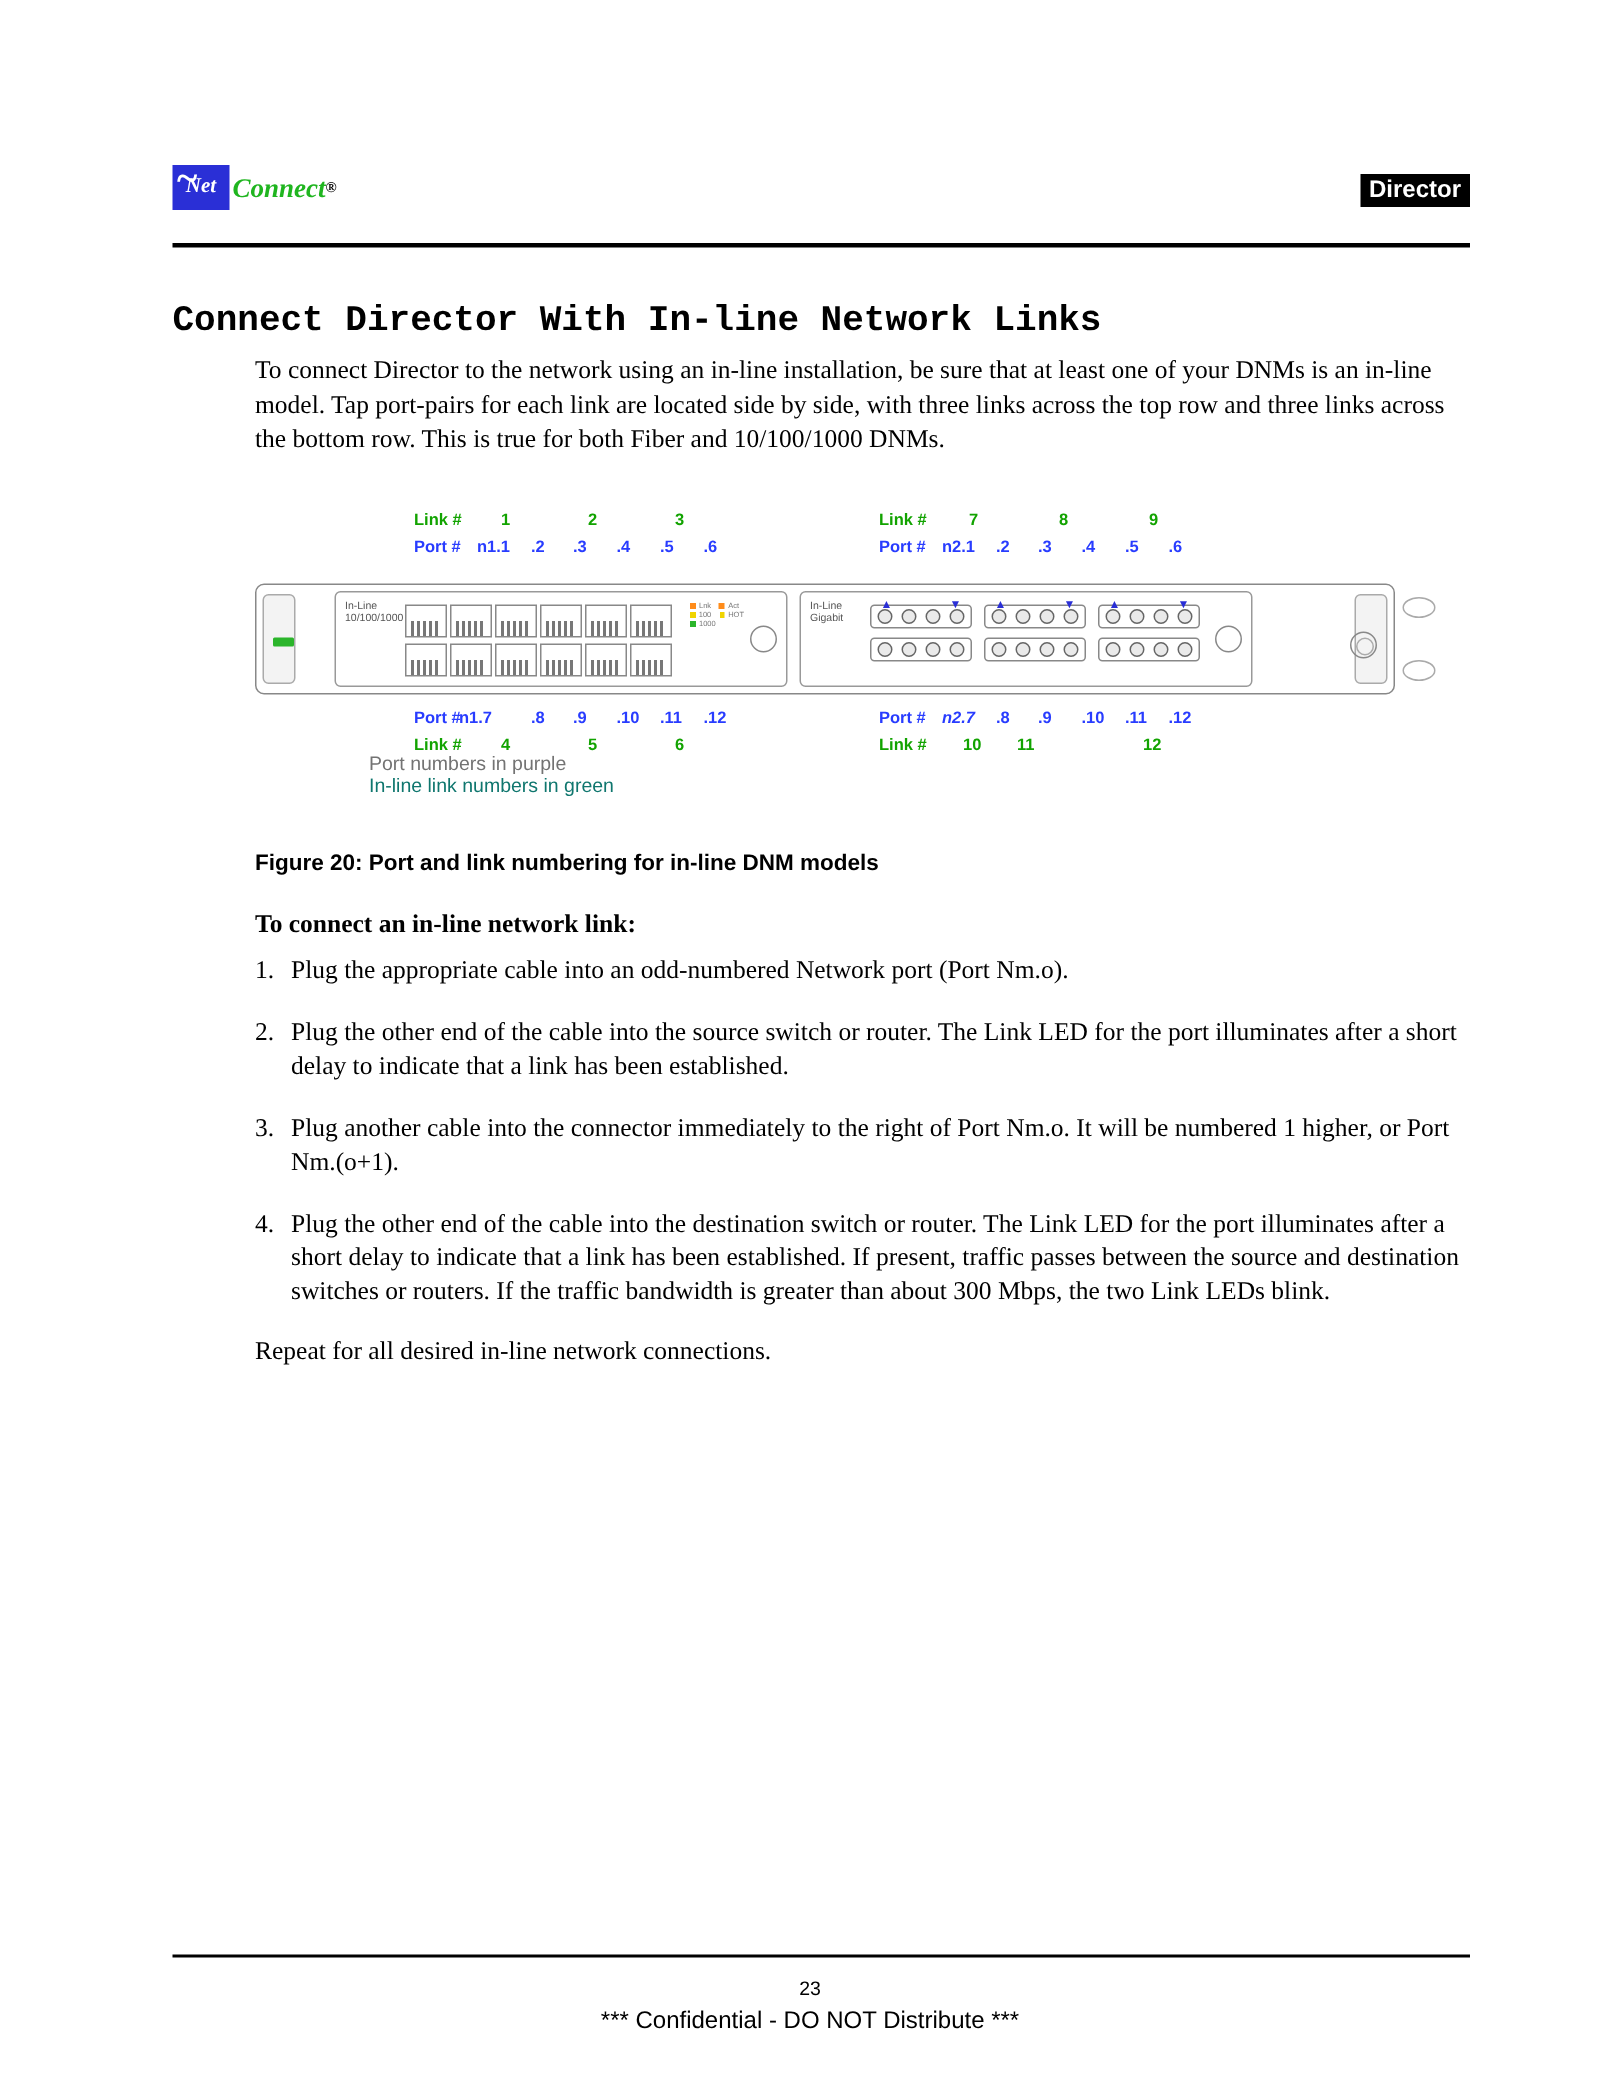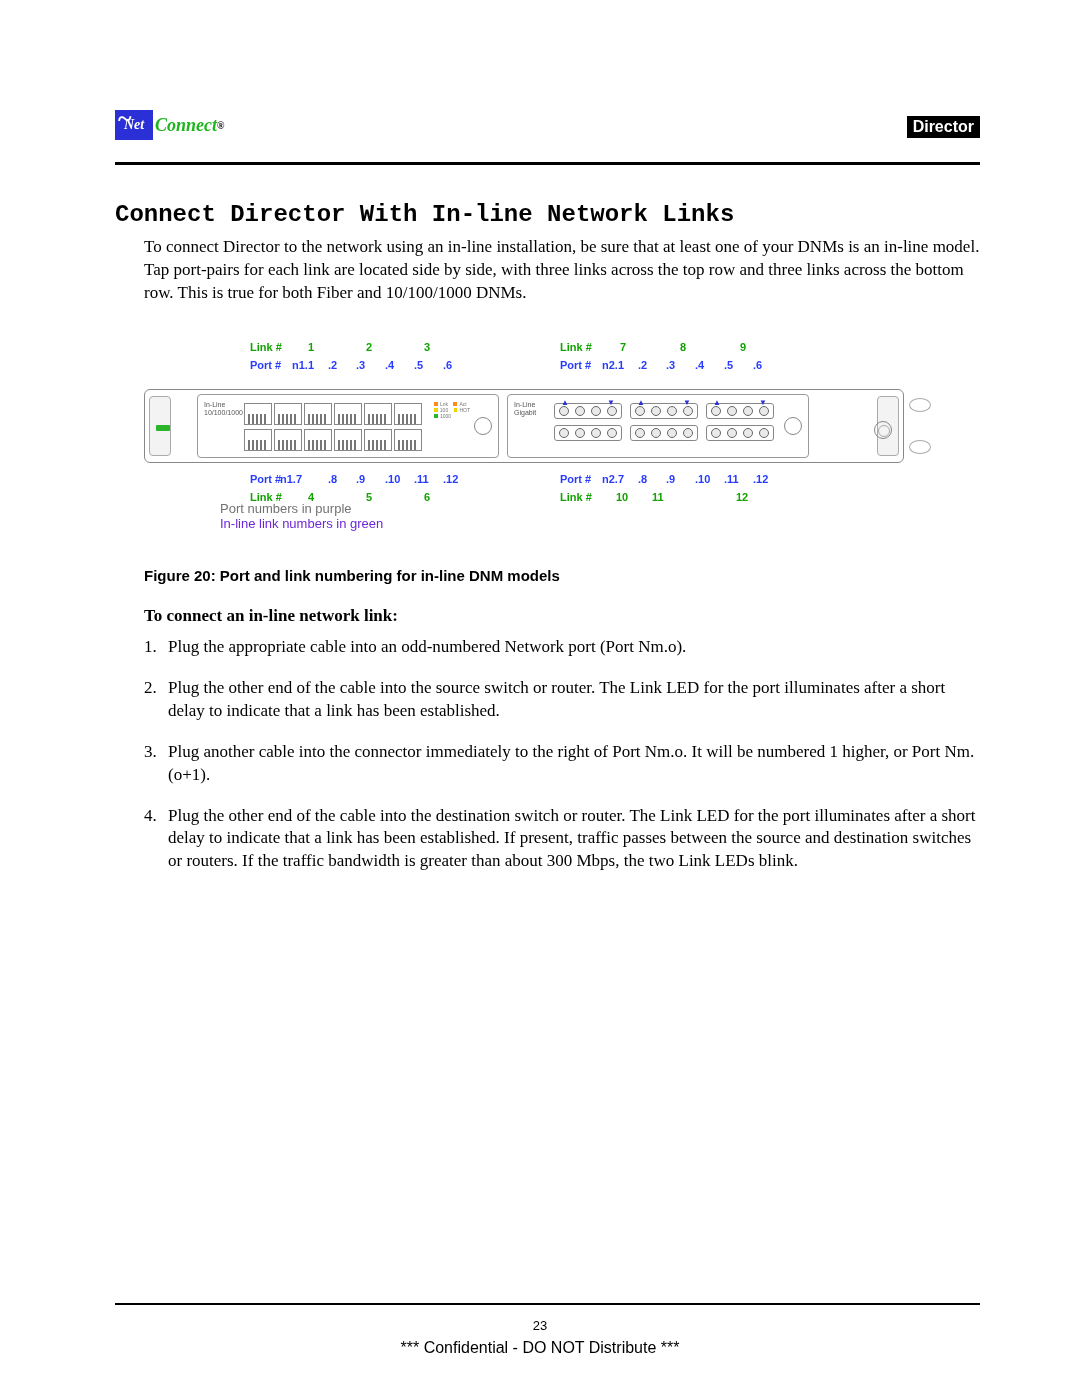--- a/index.html
+++ b/index.html
@@ -7,21 +7,21 @@
   .page { position: relative; width: 1080px; height: 1397px; padding: 110px 100px 60px 115px; }
   .header { position: relative; height: 48px; }
   .logo { position: absolute; left: 0; top: 0; display: flex; align-items: center; font-weight: bold; font-style: italic; font-size: 18px; }
   .logo-box { width: 38px; height: 30px; background: #2a2fd6; display: flex; align-items: center; justify-content: center; color: #fff; font-style: italic; font-family: Georgia, serif; font-size: 14px; margin-right: 2px; }
   .logo-tilde { position:absolute; left:3px; top:-6px; font-size:26px; color:#fff; font-style:normal;}
   .logo-optics { color: #1fb51f; }
   .logo-reg { font-size: 10px; vertical-align: super; color:#000;}
   .badge { position: absolute; right: 0; top: 6px; background: #000; color: #fff; font-weight: bold; font-size: 16px; padding: 2px 6px; font-family: Arial, sans-serif;}
   .hr-thick { border: 0; border-top: 3px solid #000; margin-top: 4px; }
   h1.section-title { font-family: Liberation Mono, monospace; font-weight: 800; font-size: 24px; margin-top: 36px; }
-  .body-indent { margin-left: 29px; }
+  .body-indent { margin-left: 55px; }
   p.intro { font-size: 17px; line-height: 1.35; margin-top: 8px; }
   .figure-wrap { margin-top: 36px; margin-bottom: 20px; }
   
   .diagram { position: relative; width: 760px; margin-left: 0; font-family: Arial, sans-serif; }
   .lbl { position: absolute; font-size: 11px; white-space: nowrap; }
   .green { color: #12a300; font-weight: 600; }
   .blue  { color: #283cff; font-weight: 600; }
   .chassis { position: relative; top: 48px; height: 74px; border: 1px solid #888; border-radius: 6px; background: #fff; }
   .endcap { position:absolute; top:6px; width:22px; height:60px; border:1px solid #aaa; border-radius:4px; background:#f3f3f3;}
   .endcap.left { left:4px; }
@@ -44,21 +44,21 @@
   .port-row { display:flex; }
   .rj { width:28px; height:22px; background:#fff; border:1px solid #888; margin-right:2px; display:flex; align-items:flex-end; justify-content:center;}
   .rj::after{content:""; display:block; width:20px; height:10px; background:repeating-linear-gradient(90deg,#777 0 2px,#fff 2px 4px);}
   .ports-fiber { position:absolute; left:46px; top:8px; display:flex; flex-direction:column; gap:6px;}
   .fiber-group-row{display:flex; gap:8px;}
   .fgrp{ border:1px solid #888; border-radius:3px; padding:2px 4px; display:flex; gap:6px; position:relative;}
   .fgrp .tri{position:absolute; top:-6px; font-size:8px; color:#2a2fd6;}
   .fhole{ width:10px; height:10px; border:1px solid #666; border-radius:50%; background:#eaeaea;}
   .legend { margin-top: 86px; margin-left: 76px; font-family: Arial, sans-serif; font-size: 13px; }
   .legend .cp { color:#737373; }
-  .legend .cg { color:#6d28d9; }
+  .legend .cg { color:#0f766e; }
   .fig-caption { font-family: Arial, sans-serif; font-weight: bold; font-size: 15px; margin-top: 36px; }
   .subhead { font-family: "Times New Roman", serif; font-weight: bold; font-size: 17px; margin-top: 22px; }
   ol.steps { margin-top: 10px; margin-left: 0; padding-left: 0; list-style: none; counter-reset: step; }
   ol.steps > li { position: relative; padding-left: 24px; margin-bottom: 18px; font-size: 17px; line-height:1.35;}
   ol.steps > li::before { counter-increment: step; content: counter(step) "."; position:absolute; left:0; top:0;}
   p.repeat { font-size:17px; margin-top:6px;}
   .footer { position: absolute; left: 0; right: 0; bottom: 40px; text-align: center; font-family: Arial, sans-serif; }
   .footer .pn { font-size: 13px; }
   .footer .conf { font-size: 16px; margin-top: 6px;}
   .hr-foot { position:absolute; left:115px; right:100px; bottom:92px; border:0; border-top:2px solid #000;}
@@ -216,21 +216,21 @@
         <span class="lbl blue" style="left:212px; top:132px;">.9</span>
         <span class="lbl blue" style="left:241px; top:132px;">.10</span>
         <span class="lbl blue" style="left:270px; top:132px;">.11</span>
         <span class="lbl blue" style="left:299px; top:132px;">.12</span>
         <span class="lbl green" style="left:106px; top:150px;">Link #</span>
         <span class="lbl green" style="left:164px; top:150px;">4</span>
         <span class="lbl green" style="left:222px; top:150px;">5</span>
         <span class="lbl green" style="left:280px; top:150px;">6</span>
 
         <span class="lbl blue" style="left:416px; top:132px;">Port #</span>
-        <span class="lbl blue" style="left:458px; top:132px;">n2.7</span>
+        <span class="lbl blue" style="left:458px; top:132px;font-style:italic;">n2.7</span>
         <span class="lbl blue" style="left:494px; top:132px;">.8</span>
         <span class="lbl blue" style="left:522px; top:132px;">.9</span>
         <span class="lbl blue" style="left:551px; top:132px;">.10</span>
         <span class="lbl blue" style="left:580px; top:132px;">.11</span>
         <span class="lbl blue" style="left:609px; top:132px;">.12</span>
         <span class="lbl green" style="left:416px; top:150px;">Link #</span>
         <span class="lbl green" style="left:472px; top:150px;">10</span>
         <span class="lbl green" style="left:508px; top:150px;">11</span>
         <span class="lbl green" style="left:592px; top:150px;">12</span>
       </div>
@@ -243,20 +243,21 @@
       <div class="fig-caption">Figure 20: Port and link numbering for in-line DNM models</div>
     </div>
 
     <div class="subhead">To connect an in-line network link:</div>
     <ol class="steps">
       <li>Plug the appropriate cable into an odd-numbered Network port (Port Nm.o).</li>
       <li>Plug the other end of the cable into the source switch or router. The Link LED for the port illuminates after a short delay to indicate that a link has been established.</li>
       <li>Plug another cable into the connector immediately to the right of Port Nm.o. It will be numbered 1 higher, or Port Nm.(o+1).</li>
       <li>Plug the other end of the cable into the destination switch or router. The Link LED for the port illuminates after a short delay to indicate that a link has been established. If present, traffic passes between the source and destination switches or routers. If the traffic bandwidth is greater than about 300 Mbps, the two Link LEDs blink.</li>
     </ol>
+    <p class="repeat">Repeat for all desired in-line network connections.</p>
   </div>
 
   <hr class="hr-foot">
   <div class="footer">
     <div class="pn">23</div>
     <div class="conf">*** Confidential - DO NOT Distribute ***</div>
   </div>
 </div>
 
 </body></html>

